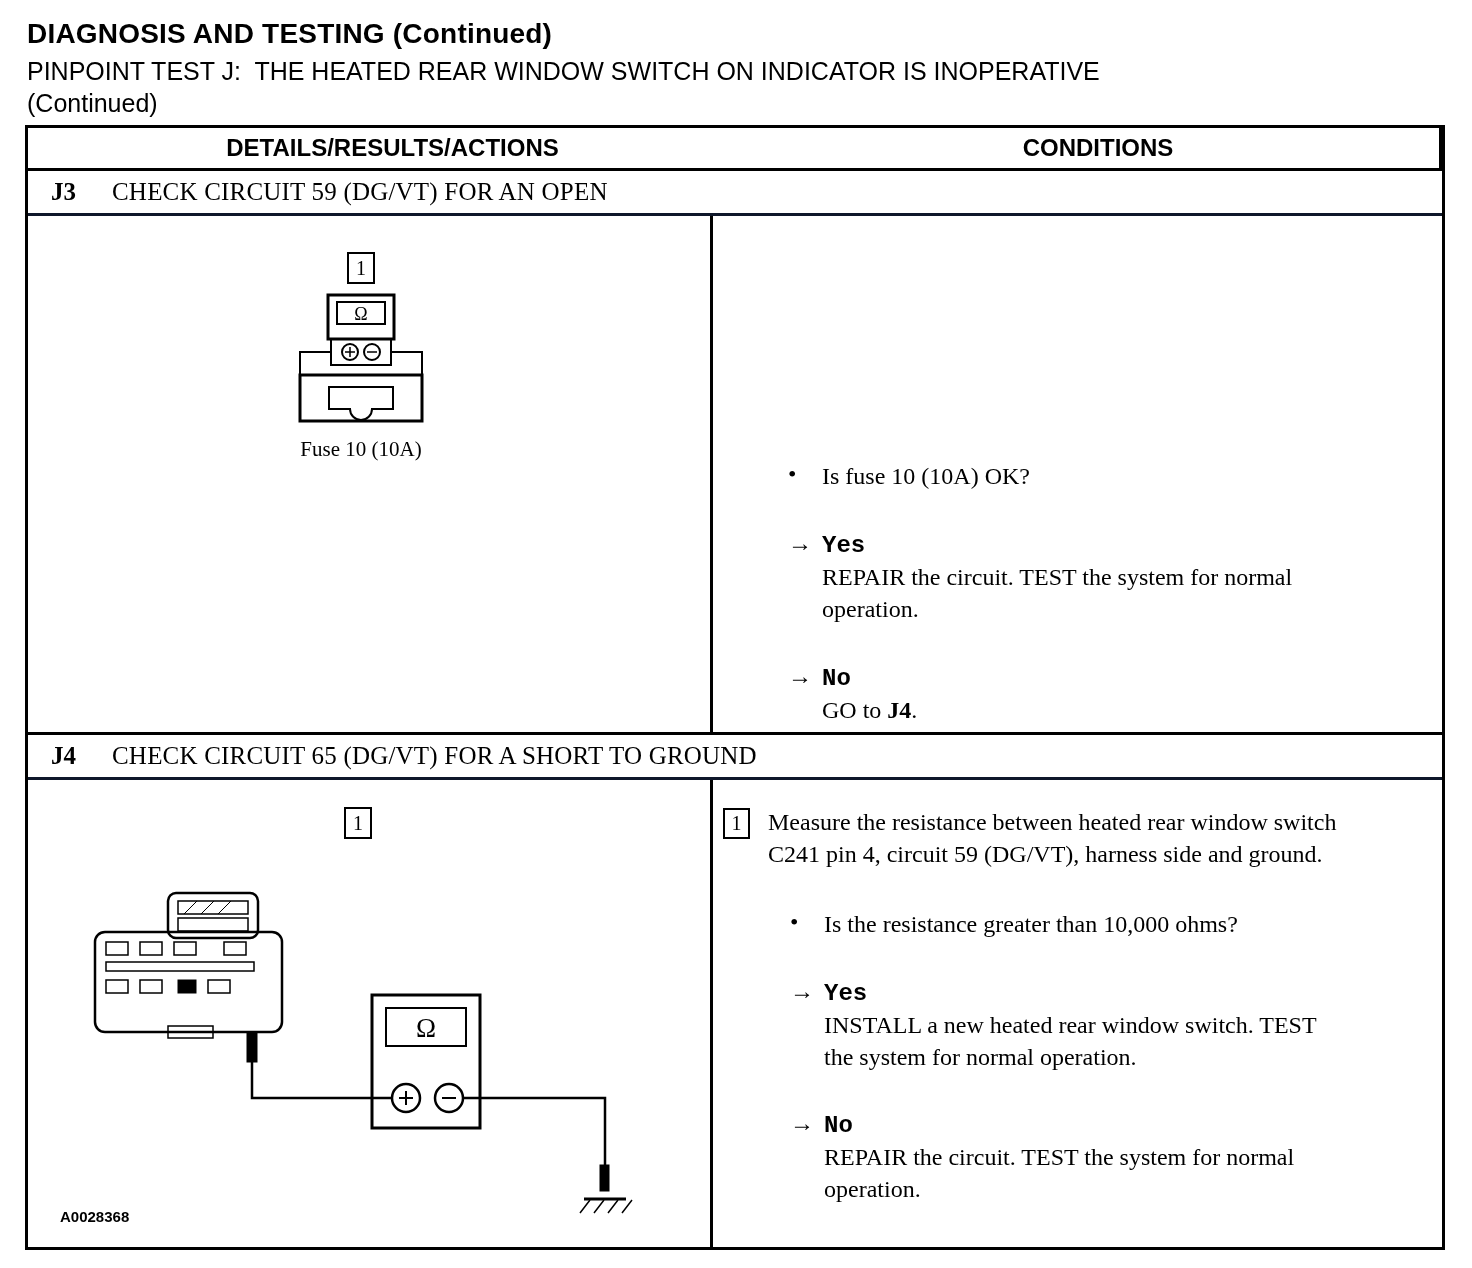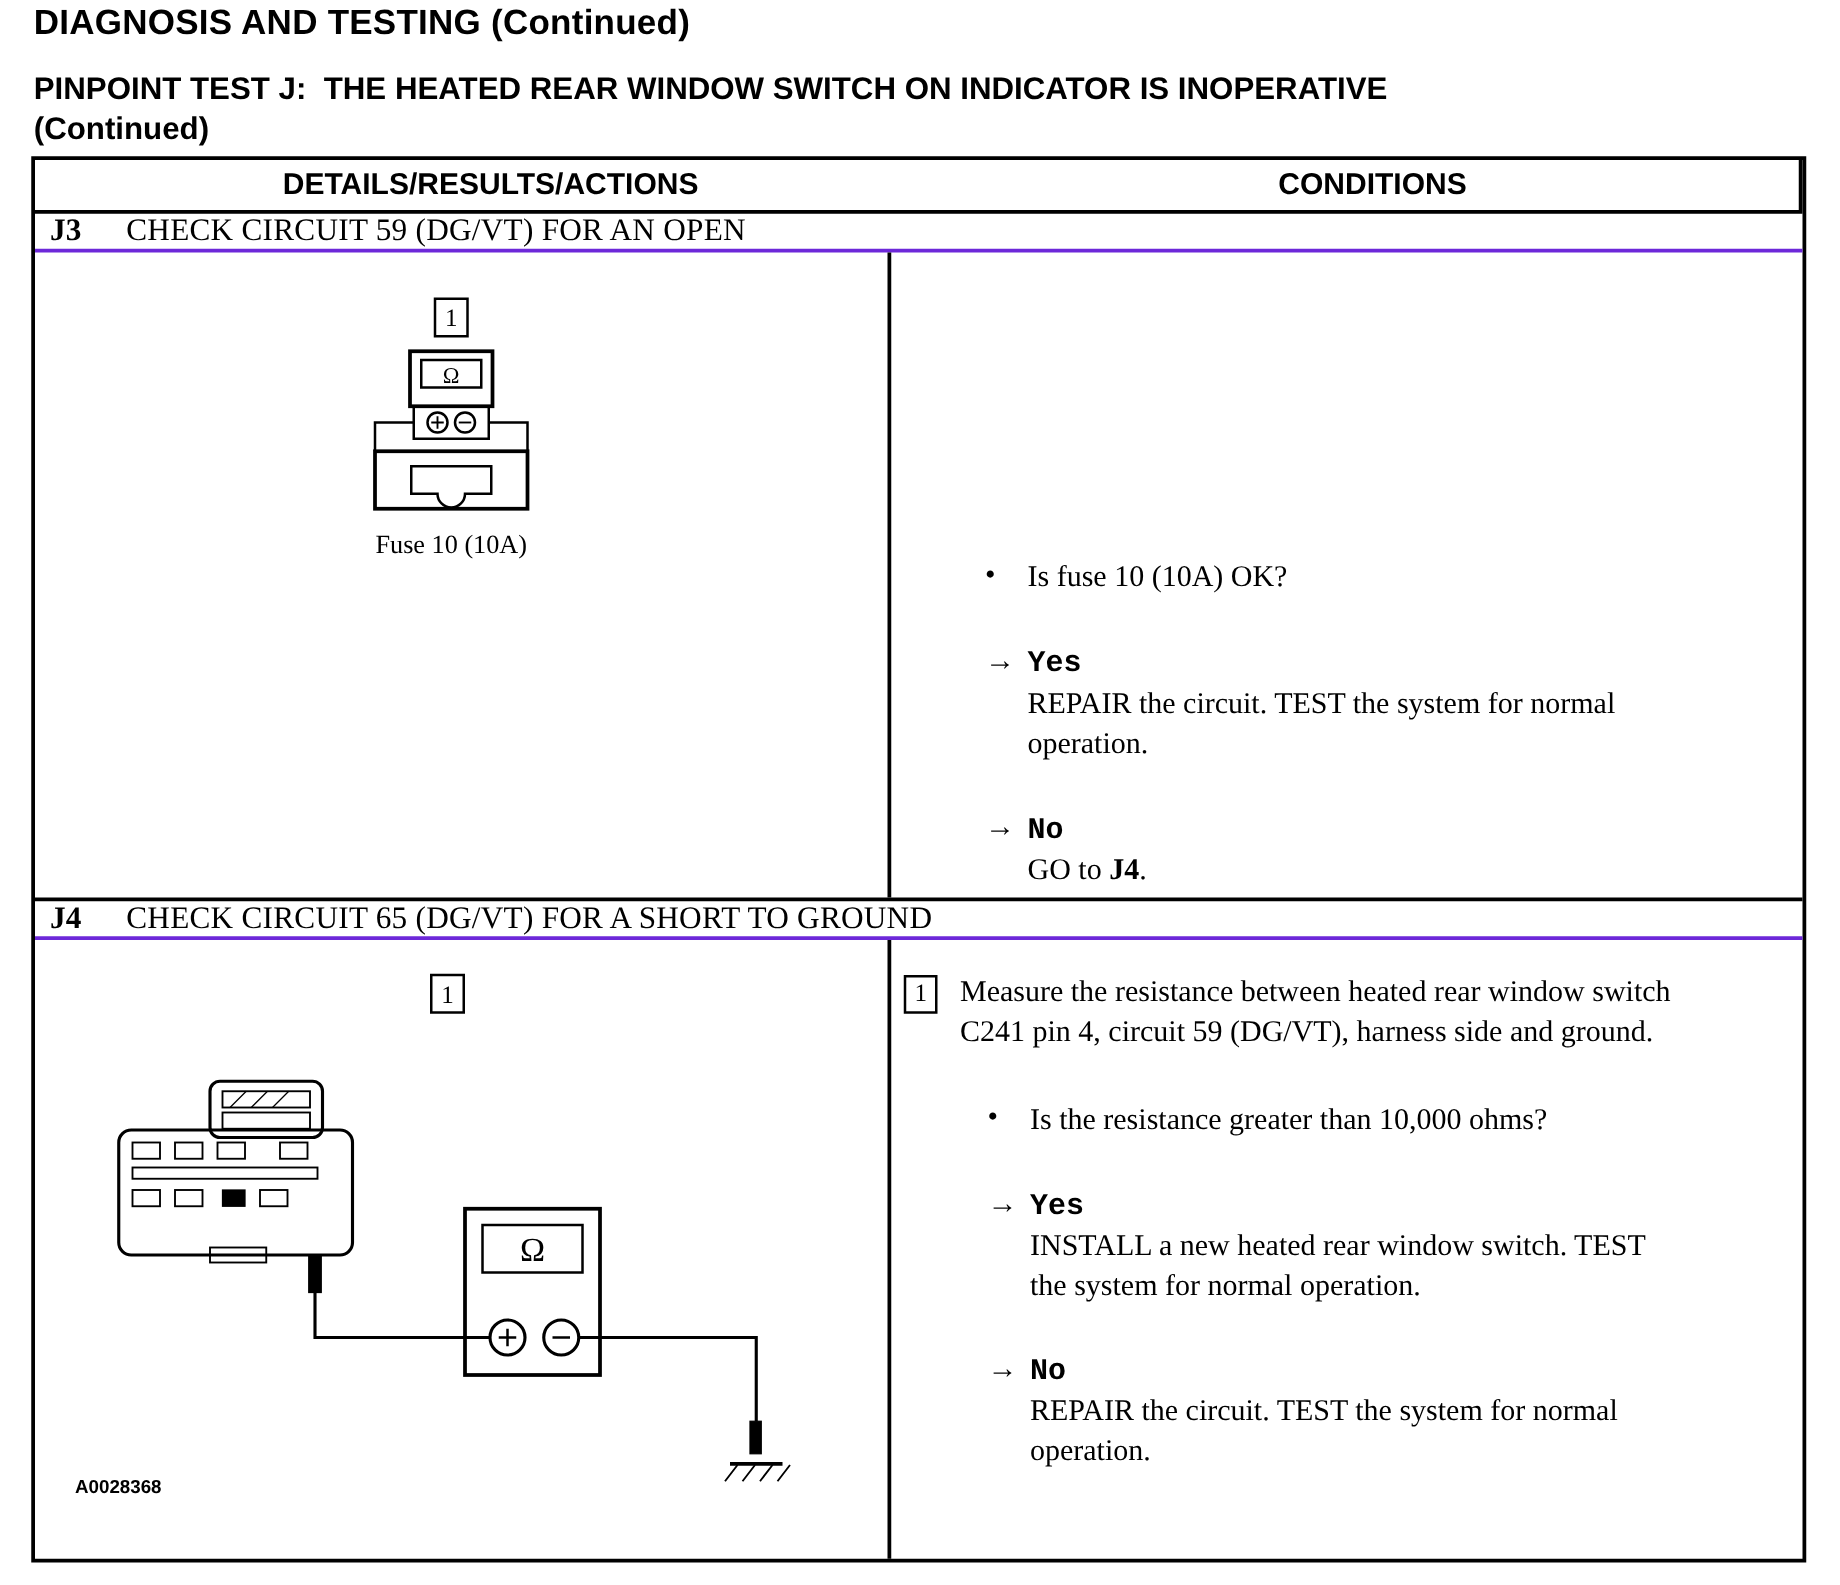--- a/index.html
+++ b/index.html
@@ -1,45 +1,45 @@
 <!DOCTYPE html>
 <html><head>
 <meta charset="utf-8">
 <style>
   * { margin:0; padding:0; box-sizing:border-box; }
   html,body { background:#fff; }
   body { width:1472px; height:1268px; font-family:"Liberation Serif", serif; color:#000; }
   .page { position:relative; width:1472px; height:1268px; background:#fff; overflow:hidden; }
 
   .heading {
-    position:absolute; left:27px; top:2px;
+    position:absolute; left:27px; top:18px;
     font-family:"Liberation Sans", sans-serif; font-weight:bold; font-size:28px;
     letter-spacing:0.2px;
   }
   .subheading {
     position:absolute; left:27px; top:55px;
-    font-family:"Liberation Sans", sans-serif; font-weight:bold; font-size:25px;
+    font-family:"Liberation Sans", sans-serif; font-weight:normal; font-size:25px;
     line-height:1.28; white-space:pre-wrap;
   }
 
   .pptable {
     position:absolute; left:25px; top:125px; width:1420px; height:1125px;
     border:3px solid #000; display:flex; flex-direction:column; background:#fff;
   }
   .thead { display:flex; height:43px; border-bottom:3px solid #000; flex:0 0 auto; }
   .th {
     display:flex; align-items:center; justify-content:center;
     font-family:"Liberation Sans", sans-serif; font-weight:bold; font-size:24px;
   }
   .th-left { width:685px; border-right:3px solid #000; }
   .th-right { flex:1; }
 
   .steprow {
-    display:flex; align-items:center; height:31px; border-bottom:3px solid #6d28d9;
-    padding-left:12px; font-size:25px; flex:0 0 auto;
+    display:flex; align-items:center; height:45px; border-bottom:3px solid #0f172a;
+    padding-left:23px; font-size:25px; flex:0 0 auto;
   }
   .stepid { font-weight:bold; margin-right:36px; }
   .steptitle { letter-spacing:0.2px; }
 
   .contentrow { display:flex; min-height:0; }
   .row-j3 { height:519px; flex:0 0 auto; border-bottom:3px solid #000; }
   .row-j4 { flex:1; }
   .cell-left { width:685px; border-right:3px solid #000; position:relative; overflow:hidden; }
   .cell-right { flex:1; overflow:hidden; font-size:24px; }
 

